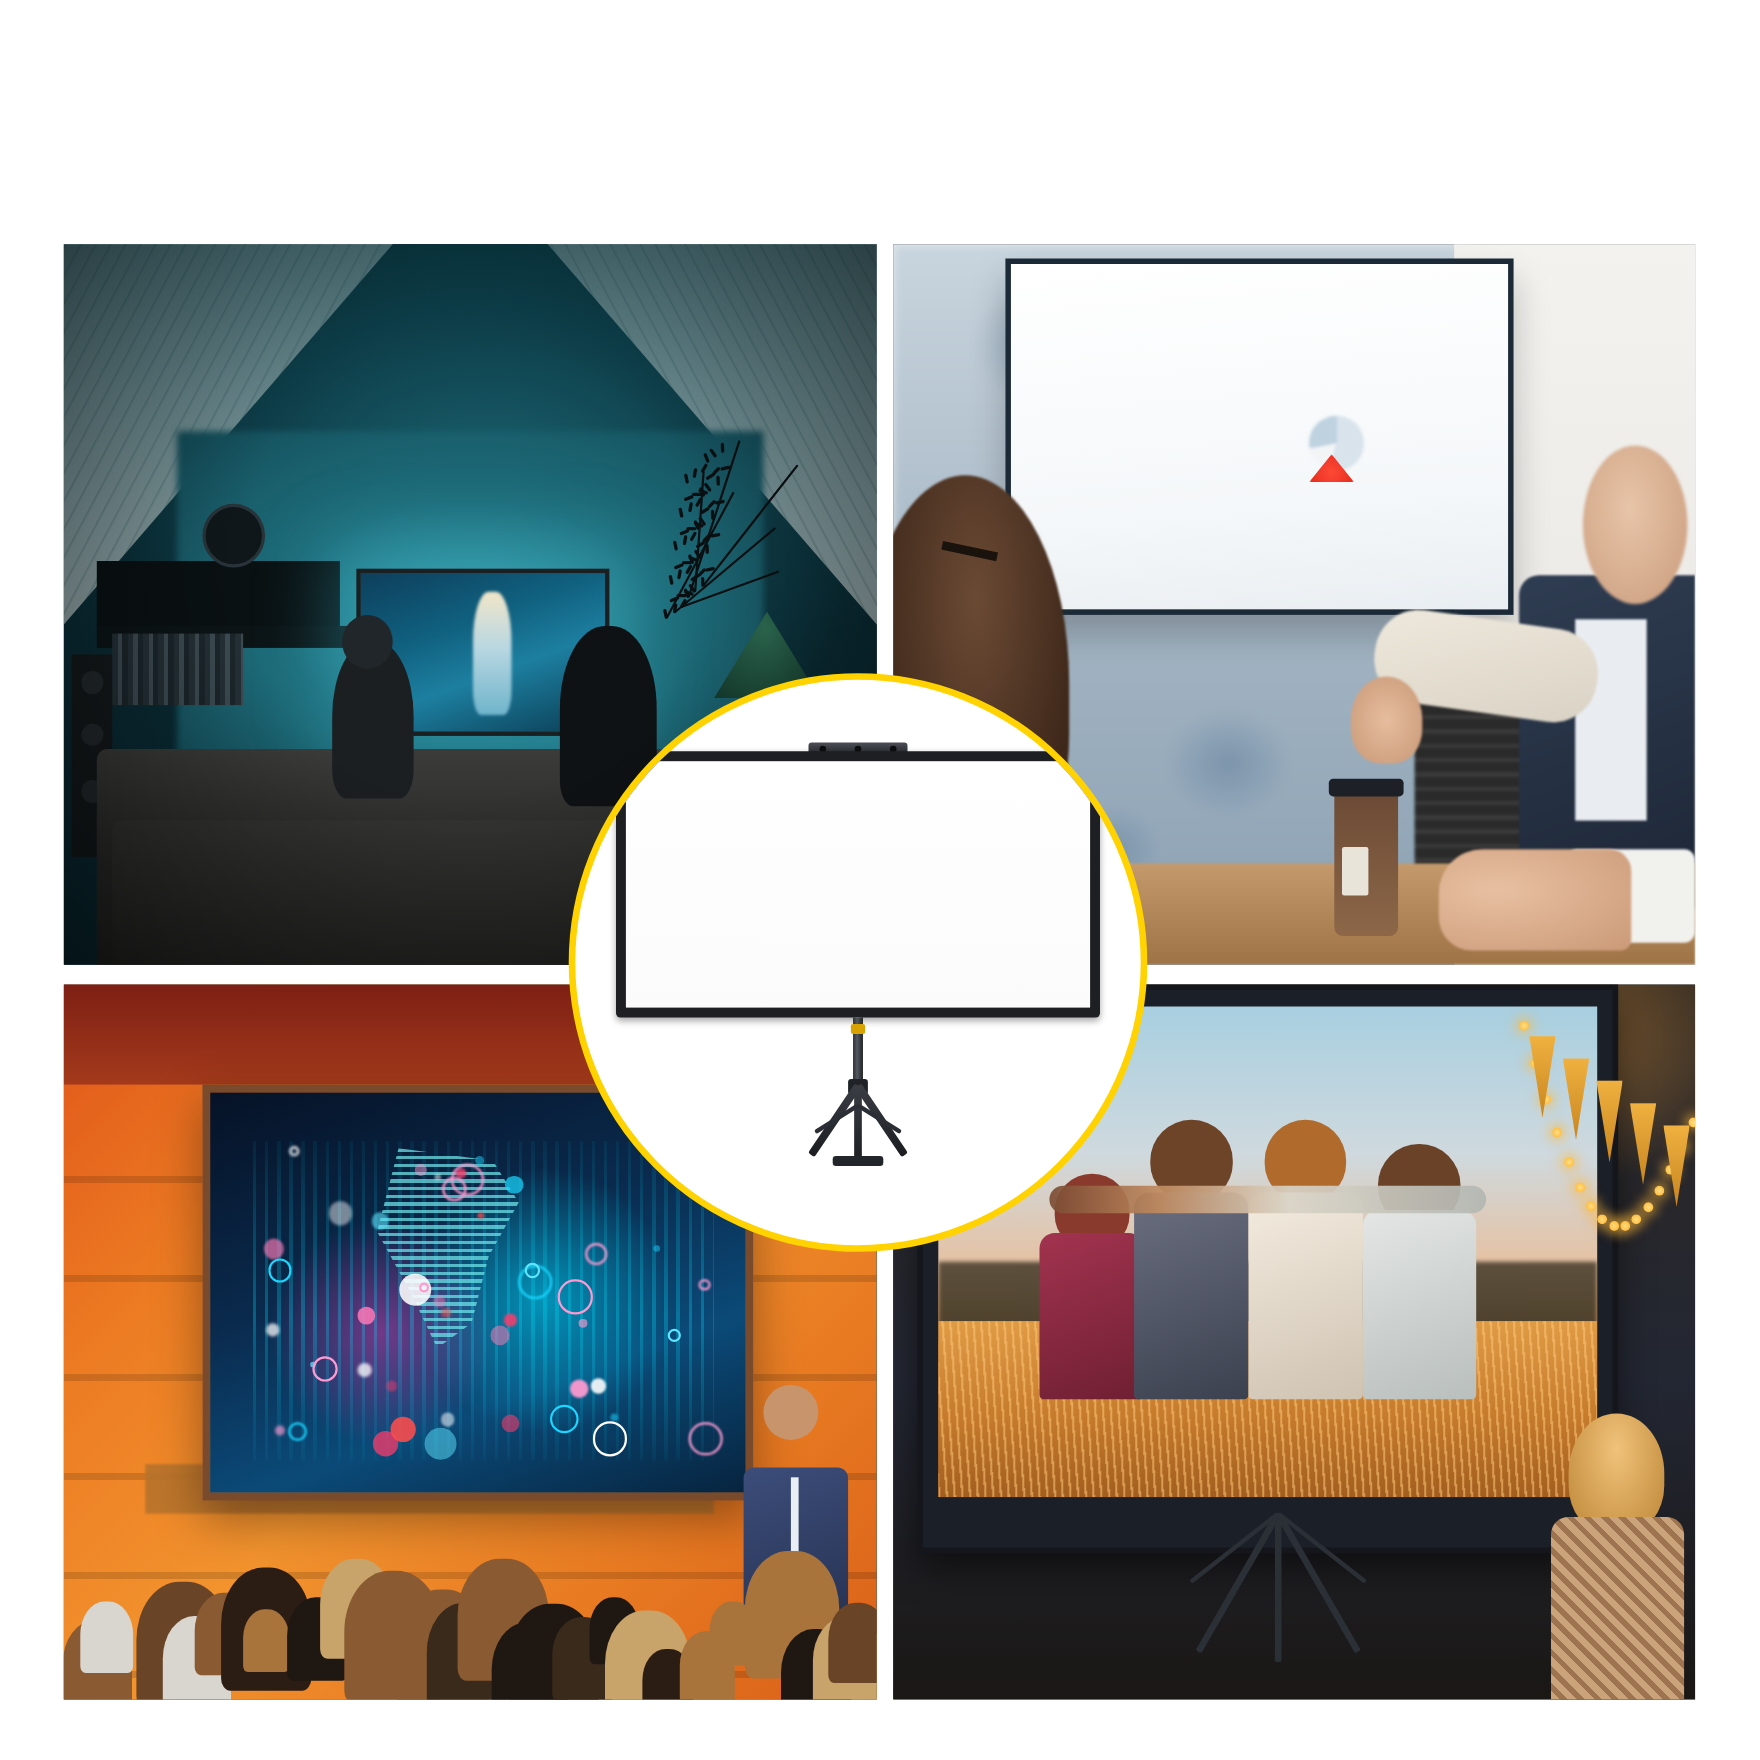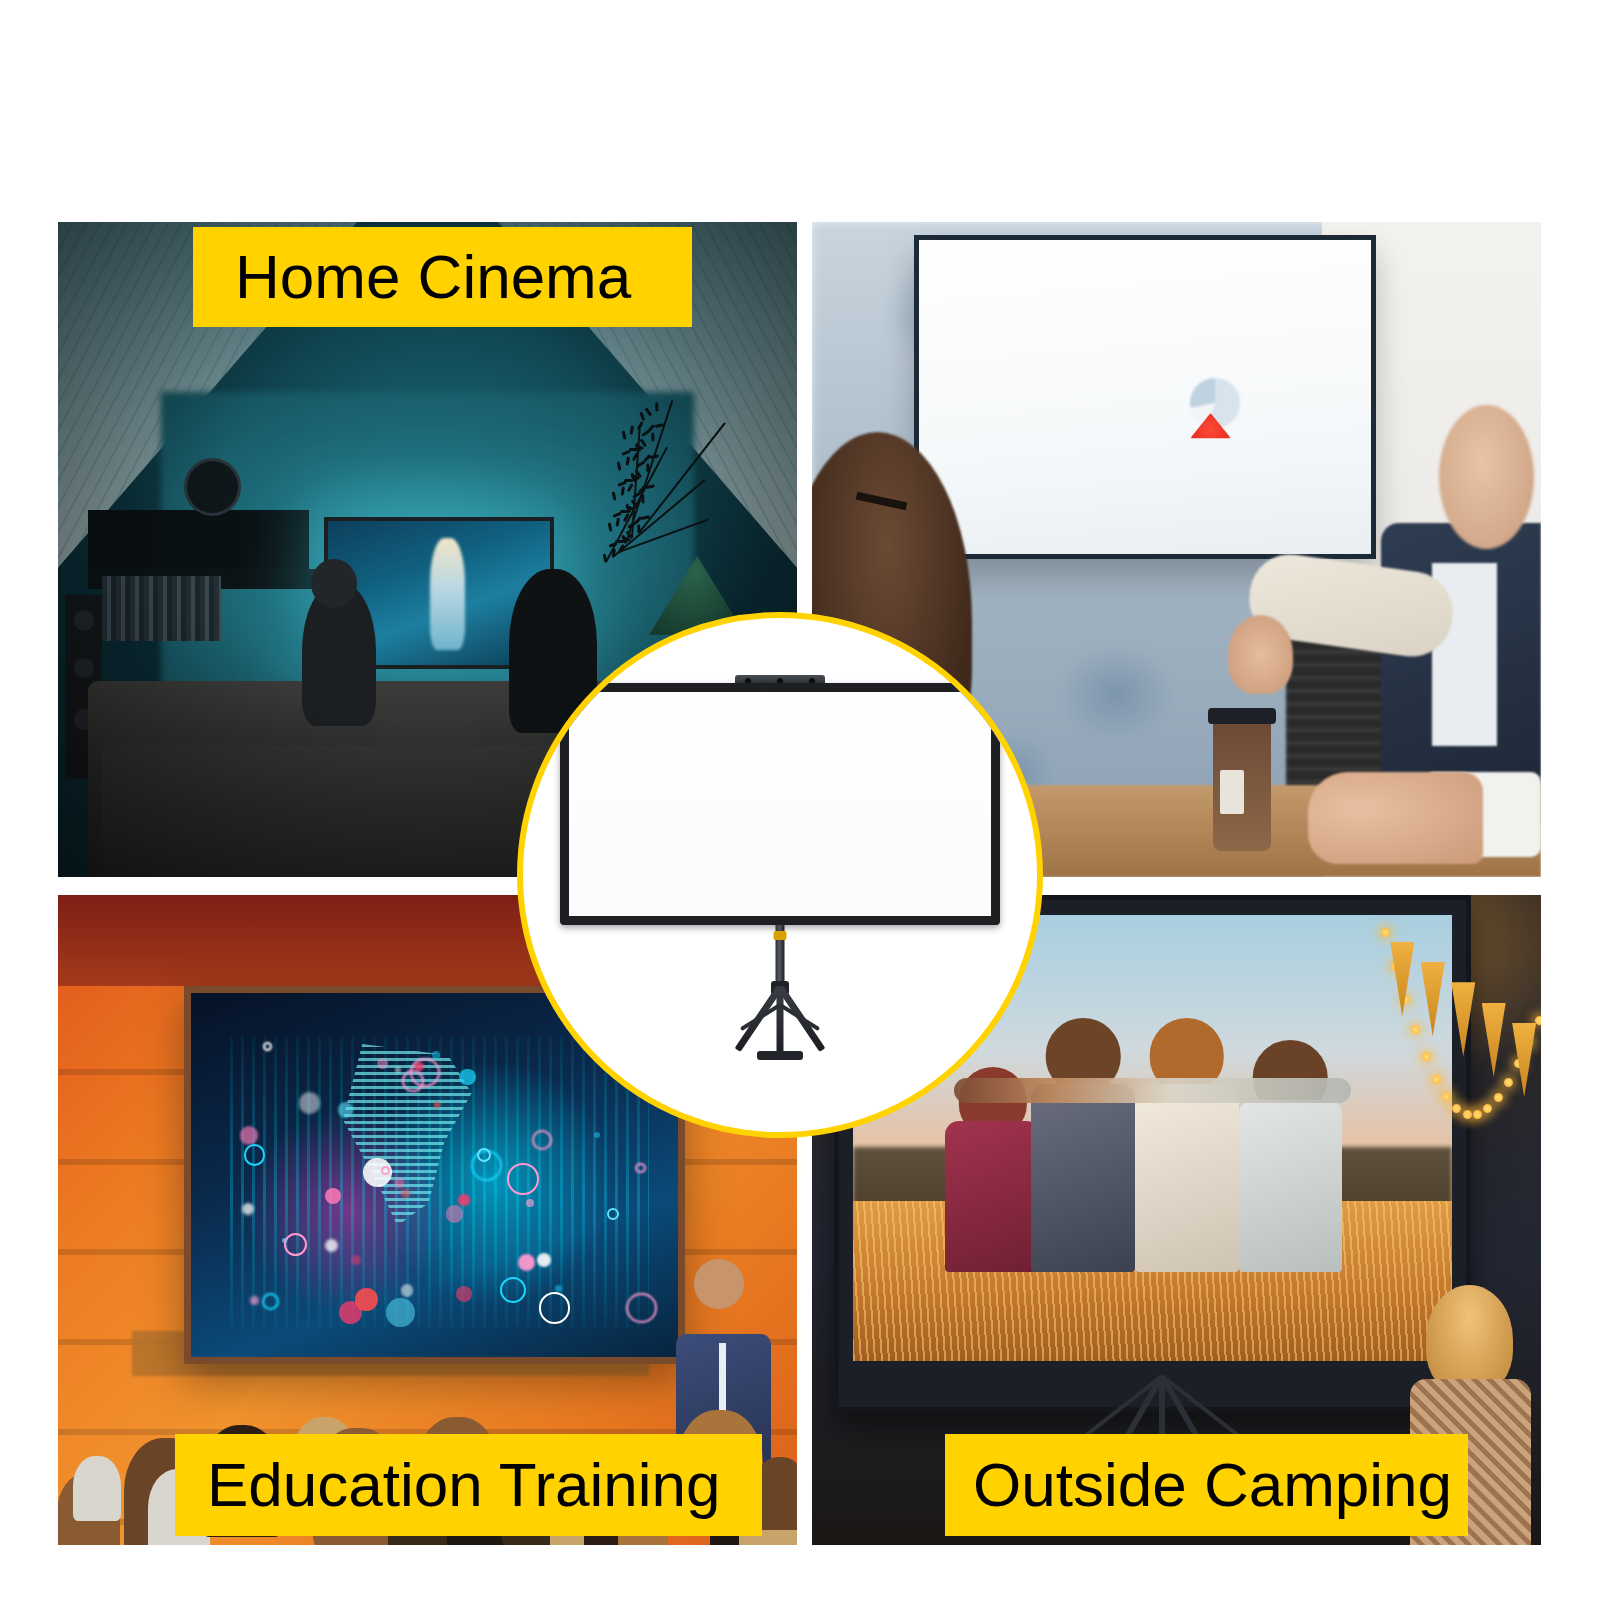--- a/index.html
+++ b/index.html
@@ -473,29 +473,20 @@
         <div class="oc-flag" style="left: 44%; top: 22%; width: 15%; height: 22%;"></div>
         <div class="oc-flag" style="left: 63%; top: 28%; width: 15%; height: 22%;"></div>
         <div class="oc-flag" style="left: 82%; top: 34%; width: 15%; height: 22%;"></div>
       </div>
     <div class="oc-watcher">
       <div class="hair"></div>
       <div class="body"></div>
     </div>
   </div>
 
-  <div class="chip chip-hc">
-    <span>Home Cinema</span>
-  </div>
-  <div class="chip chip-et">
-    <span>Education Training</span>
-  </div>
-  <div class="chip chip-oc">
-    <span>Outside Camping</span>
-  </div>
 
   <div class="badge">
     <div class="prod">
       <div class="scr-head">
         <i style="left:10px"></i>
           <i style="left:42px"></i>
           <i style="left:74px"></i>
       </div>
       <div class="scr-frame">
         <div class="scr-canvas"></div>

